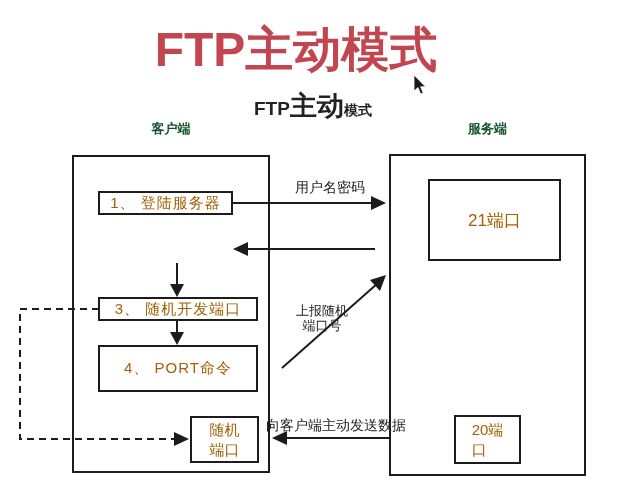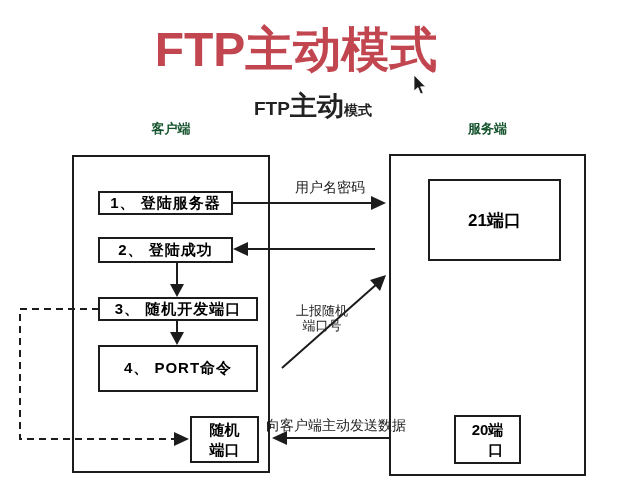--- a/index.html
+++ b/index.html
@@ -46,23 +46,23 @@
   .outline-box {
     border: 2px solid var(--line-color);
     background: transparent;
   }
   .node-box {
     border: 2px solid var(--line-color);
     background: #ffffff;
     display: flex;
     align-items: center;
     justify-content: center;
-    font-weight: bold;
-    color: #000000;
-    text-align: right;
+    font-weight: normal;
+    color: #a16207;
+    text-align: left;
   }
   .step-font { font-size: 15px; letter-spacing: 1px; white-space: nowrap; }
   .multiline { white-space: pre-line; line-height: 20px; }
   .conn-label {
     font-weight: normal;
     color: #222;
     text-align: center;
   }
   svg.connectors {
     position: absolute;
@@ -87,21 +87,20 @@
   </svg>
 
   <div class="abs zone-label" style="left:72px; top:120px; width:198px;">客户端</div>
   <div class="abs zone-label" style="left:389px; top:120px; width:197px;">服务端</div>
 
   <div class="abs outline-box" style="left:72px; top:155px; width:198px; height:318px;"></div>
 
   <div class="abs outline-box" style="left:389px; top:154px; width:197px; height:322px;"></div>
 
   <div class="abs node-box step-font" style="left:98px; top:191px; width:135px; height:24px;">1、 登陆服务器</div>
-  <div class="abs node-box step-font" style="left:98px; top:237px; width:135px; height:26px;">2、 登陆成功</div>
   <div class="abs node-box step-font" style="left:98px; top:297px; width:160px; height:24px;">3、 随机开发端口</div>
   <div class="abs node-box step-font" style="left:98px; top:345px; width:160px; height:47px;">4、 PORT命令</div>
 
   <div class="abs node-box multiline" style="left:190px; top:416px; width:69px; height:47px; font-size:15px;">随机
 端口</div>
 
   <div class="abs node-box" style="left:428px; top:179px; width:133px; height:82px; font-size:17px;">21端口</div>
   <div class="abs node-box multiline" style="left:454px; top:415px; width:67px; height:49px; font-size:15px;">20端
 口</div>
 

